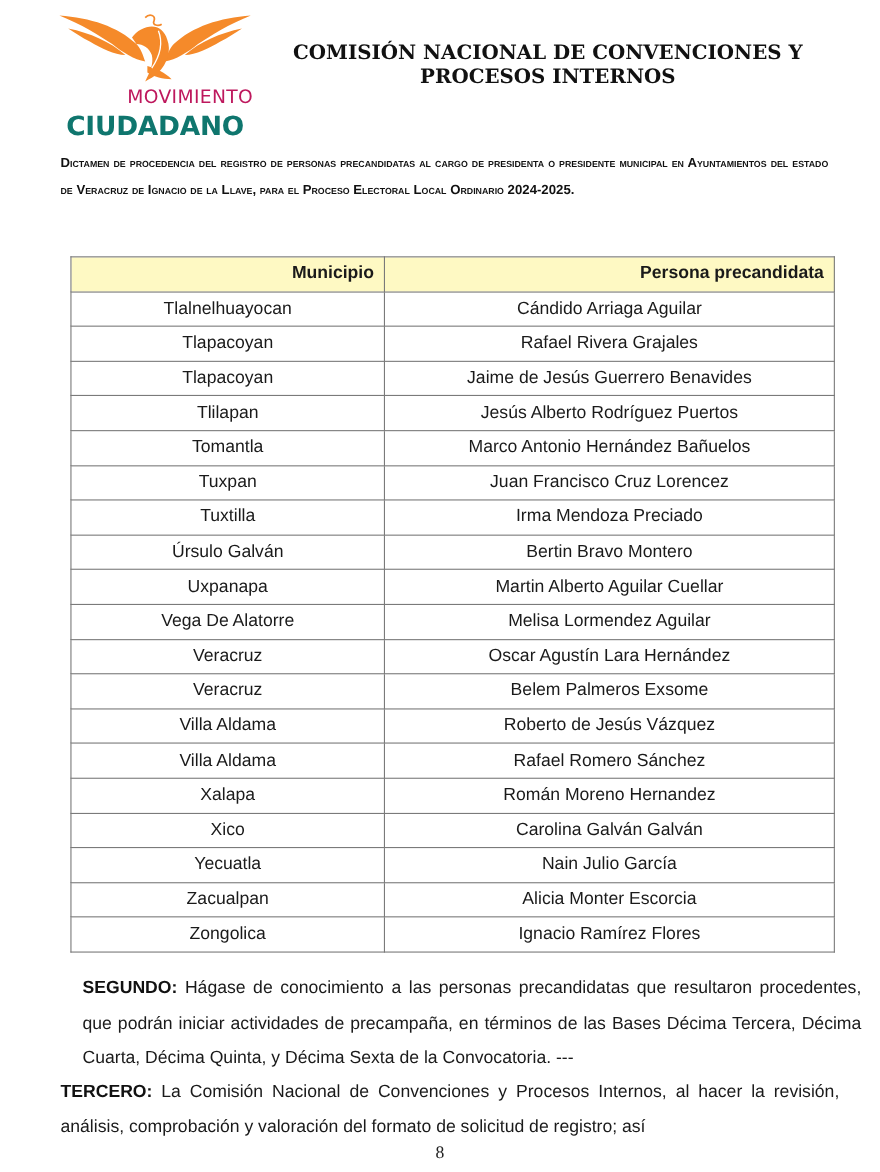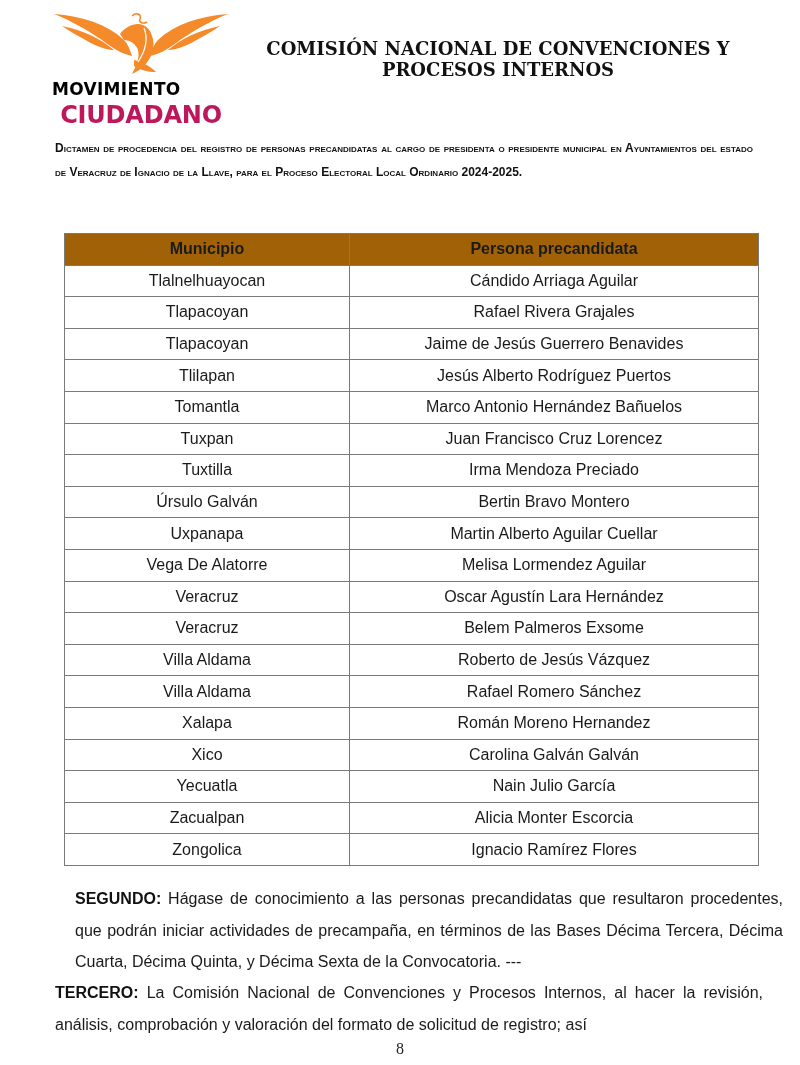--- a/index.html
+++ b/index.html
@@ -1,37 +1,37 @@
 <!DOCTYPE html>
 <html><head>
 <meta charset="utf-8">
 <style>
   html, body { margin: 0; padding: 0; background: #ffffff; }
   body { width: 800px; height: 1065px; position: relative; overflow: hidden; color: #1a1a1a; }
   .page { position: absolute; left: 0; top: 0; width: 800px; height: 1065px; background: #fff; }
 
   .logo { position: absolute; left: 52px; top: 10px; width: 178px; height: 118px; }
   .logo svg { position: absolute; left: 0; top: 0; }
-  .logo-text1 { position: absolute; left: 0; top: 69px; width: 178px; text-align: left;
-    font-family: "DejaVu Sans", sans-serif; font-weight: bold; font-size: 17px; color: #000000; letter-spacing: 0.3px; }
+  .logo-text1 { position: absolute; left: 0; top: 69px; width: 178px; text-align: right;
+    font-family: "DejaVu Sans", sans-serif; font-weight: normal; font-size: 17px; color: #be185d; letter-spacing: 0.3px; }
   .logo-text2 { position: absolute; left: 0; top: 91px; width: 178px; text-align: center;
-    font-family: "DejaVu Sans", sans-serif; font-weight: bold; font-size: 24px; color: #be185d; letter-spacing: -0.2px; }
+    font-family: "DejaVu Sans", sans-serif; font-weight: bold; font-size: 24px; color: #0f766e; letter-spacing: -0.2px; }
 
   .header-title { position: absolute; left: 246px; top: 38px; width: 504px; text-align: center;
     font-family: "DejaVu Serif", serif; font-weight: bold; font-size: 18px; line-height: 21px; color: #111; }
 
   .dictamen { position: absolute; left: 55px; top: 136px; width: 698px;
     font-family: "Liberation Sans", sans-serif; font-weight: bold; font-size: 12px; line-height: 24px;
     text-align: justify; color: #111; }
   .dictamen .sc { font-variant: small-caps; }
 
   table.candidates { position: absolute; left: 64px; top: 233px; width: 695px; border-collapse: collapse;
     font-family: "Liberation Sans", sans-serif; font-size: 16px; color: #1a1a1a; }
   table.candidates th, table.candidates td { border: 1.5px solid #7a7a7a; height: 30.6px; padding: 0 9px; }
-  table.candidates th { background: #a16207; font-weight: bold; text-align: center; }
+  table.candidates th { background: #fef9c3; font-weight: bold; text-align: right; }
   table.candidates td { text-align: center; }
   table.candidates col.c1 { width: 285px; }
 
   .para { position: absolute; left: 55px; width: 708px;
     font-family: "Liberation Sans", sans-serif; font-size: 16px; line-height: 31.5px; text-align: justify; color: #1a1a1a; }
   .para b { font-weight: bold; color: #111; }
   .p2 { top: 883px; margin-left: 20px; }
   .p3 { top: 977px; }
 
   .page-number { position: absolute; left: 0; top: 1040px; width: 800px; text-align: center;

